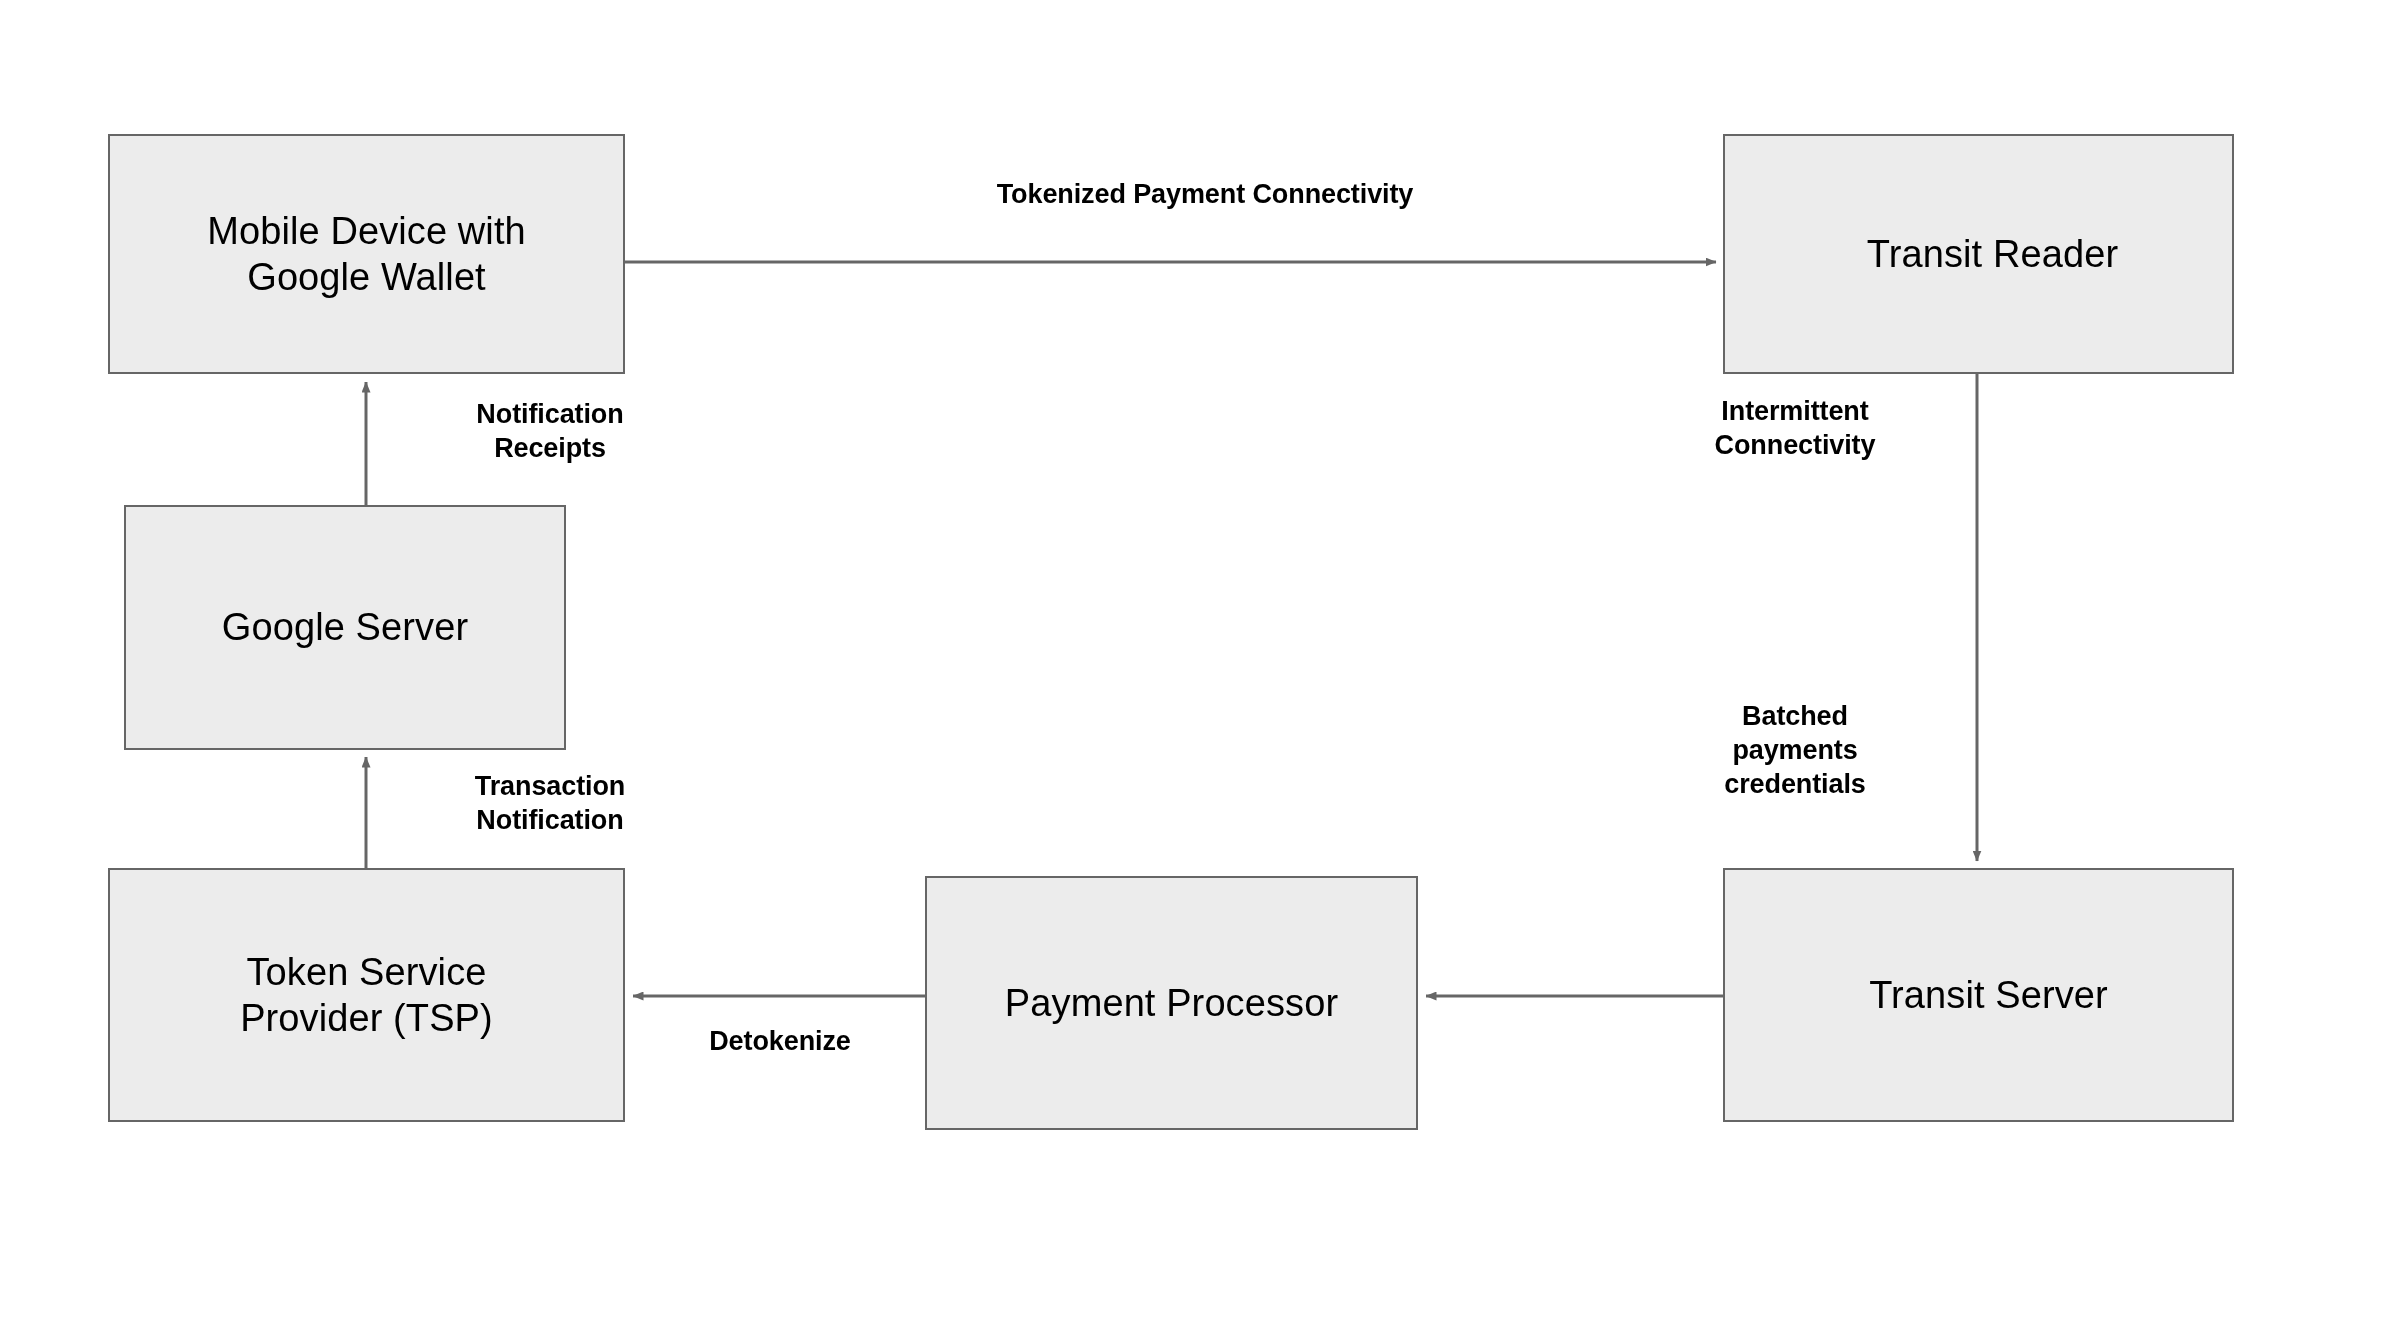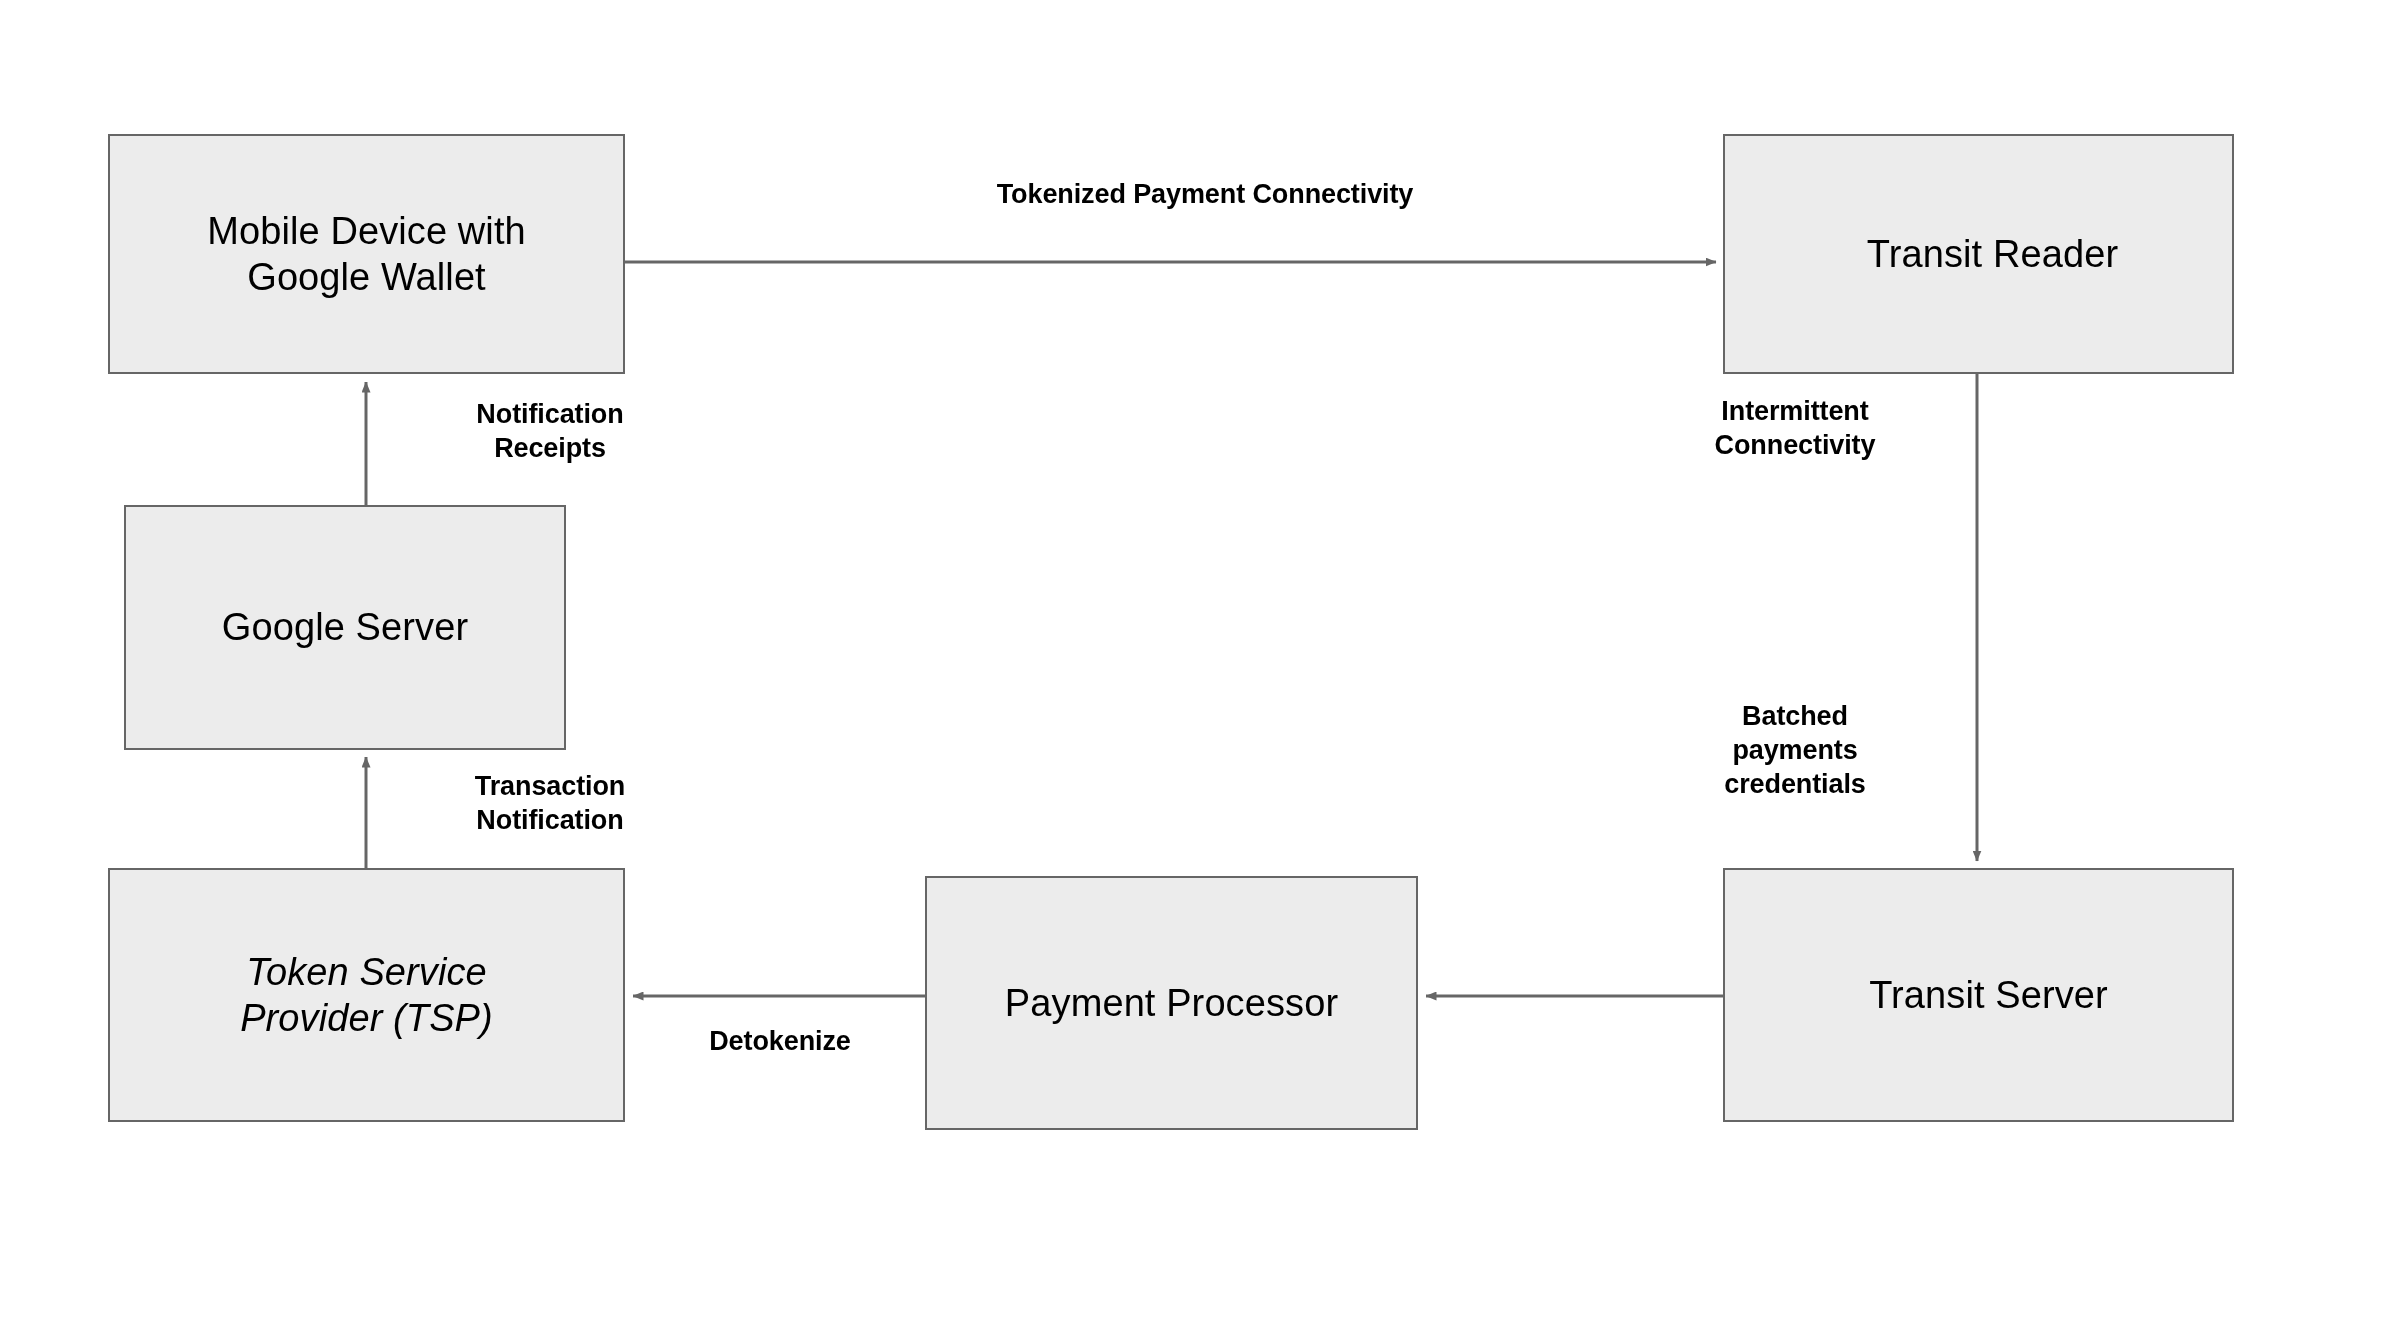--- a/index.html
+++ b/index.html
@@ -52,21 +52,21 @@
     white-space: pre-line;
     letter-spacing: -0.1px;
   }
   .el-left   { text-align: center; }
   .el-right  { text-align: center; }
   .el-center { text-align: center; }
 
   
   #node-mobile-device    { left: 108px;  top: 134px;  width: 517px; height: 240px; }
   #node-google-server    { left: 108px;  top: 505px;  width: 442px; height: 245px; margin-left: 16px; }
-  #node-tsp              { left: 108px;  top: 868px;  width: 517px; height: 254px; font-style: italic; }
+  #node-tsp              { left: 108px;  top: 868px;  width: 517px; height: 254px; }
   #node-payment-processor{ left: 925px;  top: 876px;  width: 493px; height: 254px; }
   #node-transit-server   { left: 1723px; top: 868px;  width: 511px; height: 254px; padding-left: 20px; }
   #node-transit-reader   { left: 1723px; top: 134px;  width: 511px; height: 240px; padding-left: 28px; }
 
   
   #label-tokenized       { left: 845px;  top: 178px;  width: 720px; }
   #label-intermittent    { left: 1630px; top: 395px;  width: 330px; }
   #label-batched         { left: 1630px; top: 700px;  width: 330px; }
   #label-process         { left: 1440px; top: 1023px; width: 265px; }
   #label-detokenize      { left: 655px;  top: 1025px; width: 250px; }

